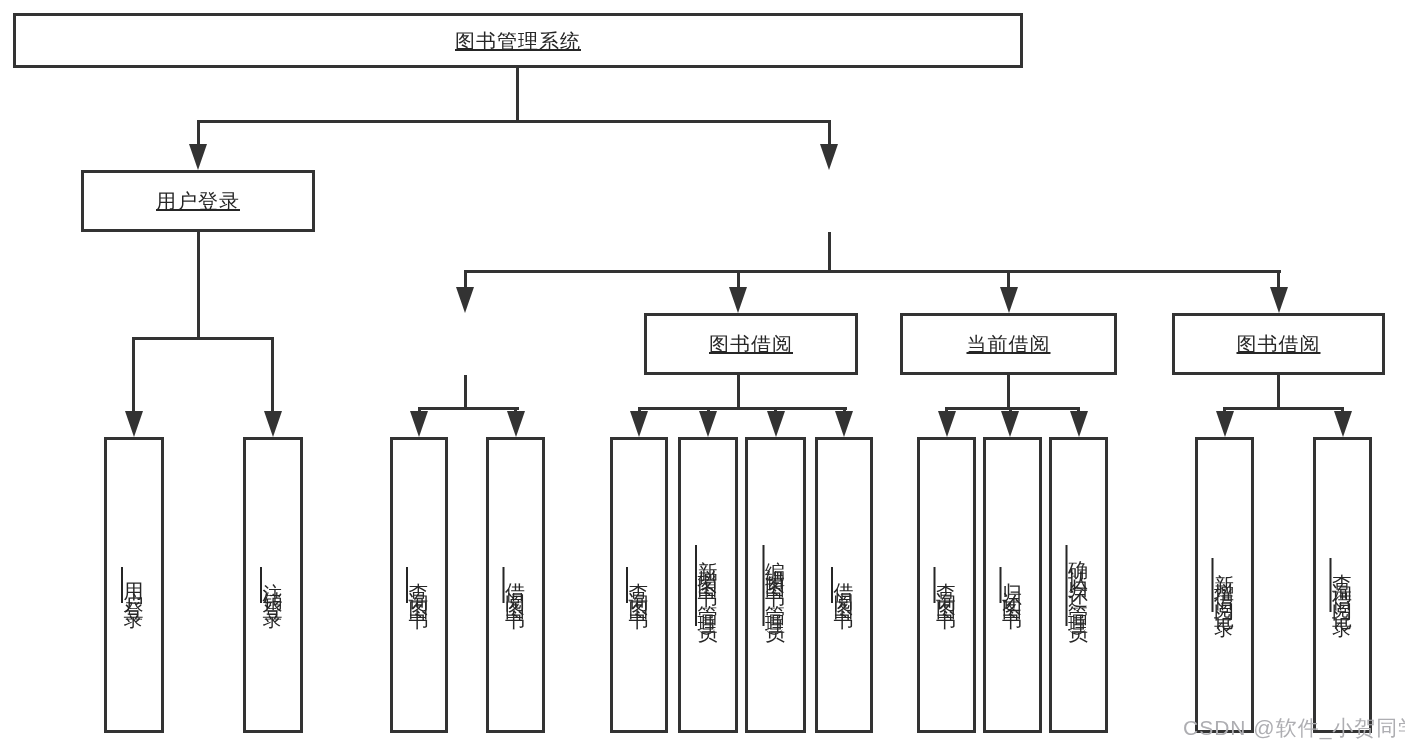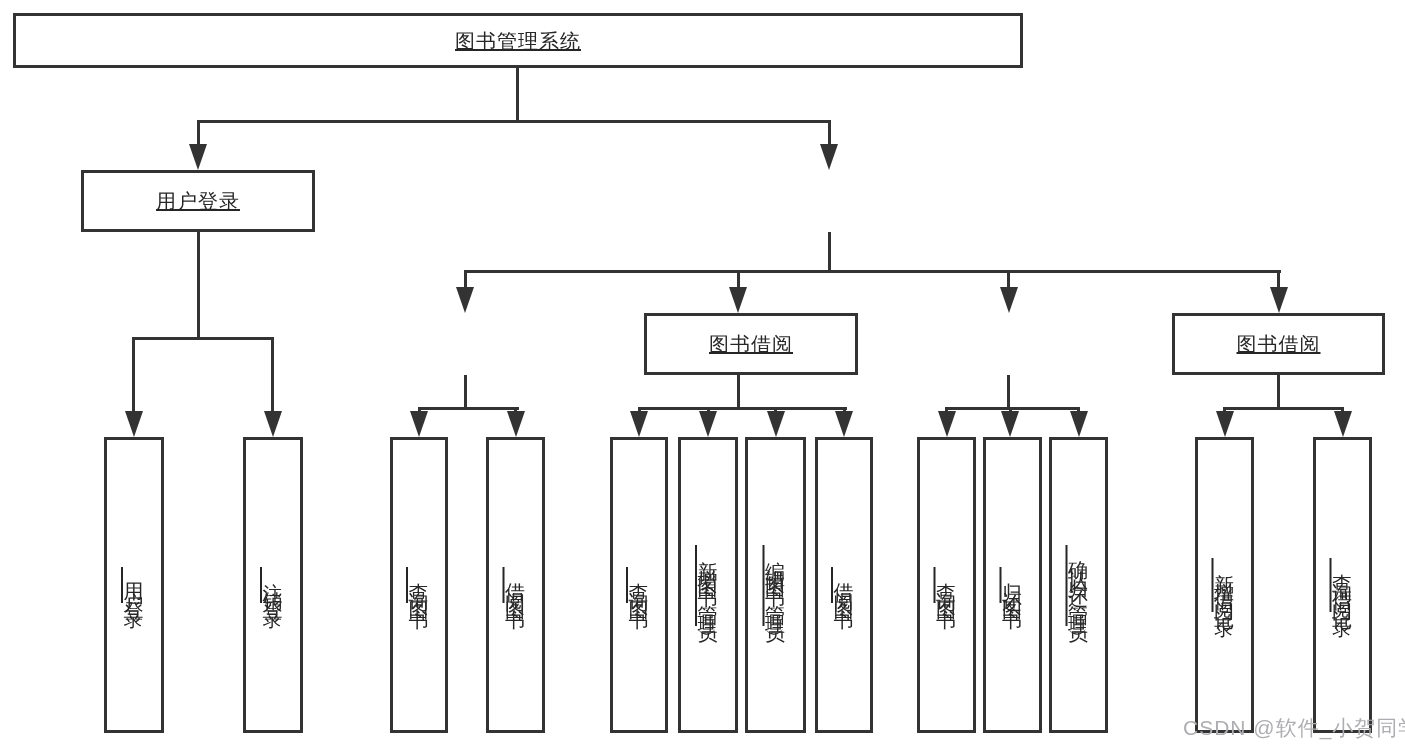--- a/index.html
+++ b/index.html
@@ -90,20 +90,23 @@
   <div class="vline" style="left:736.5px;top:270px;height:17px"></div>
   <i class="arr" style="left:729px;top:287px"></i>
   <div class="vline" style="left:1007px;top:270px;height:17px"></div>
   <i class="arr" style="left:999.5px;top:287px"></i>
   <div class="vline" style="left:1277px;top:270px;height:17px"></div>
   <i class="arr" style="left:1269.5px;top:287px"></i>
 
   <div class="node" style="left:644px;top:313px;width:214px;height:62px">
     <span class="lbl">图书借阅</span>
   </div>
+  <div class="node" style="left:900px;top:313px;width:217px;height:62px">
+    <span class="lbl">当前借阅</span>
+  </div>
   <div class="node" style="left:1172px;top:313px;width:213px;height:62px">
     <span class="lbl">图书借阅</span>
   </div>
 
   <div class="vline" style="left:463.5px;top:375px;height:32px"></div>
   <div class="hline" style="left:417.5px;top:407px;width:101px"></div>
   <div class="vline" style="left:417.5px;top:407px;height:4px"></div>
   <i class="arr" style="left:410px;top:411px"></i>
   <div class="vline" style="left:514px;top:407px;height:4px"></div>
   <i class="arr" style="left:506.5px;top:411px"></i>

